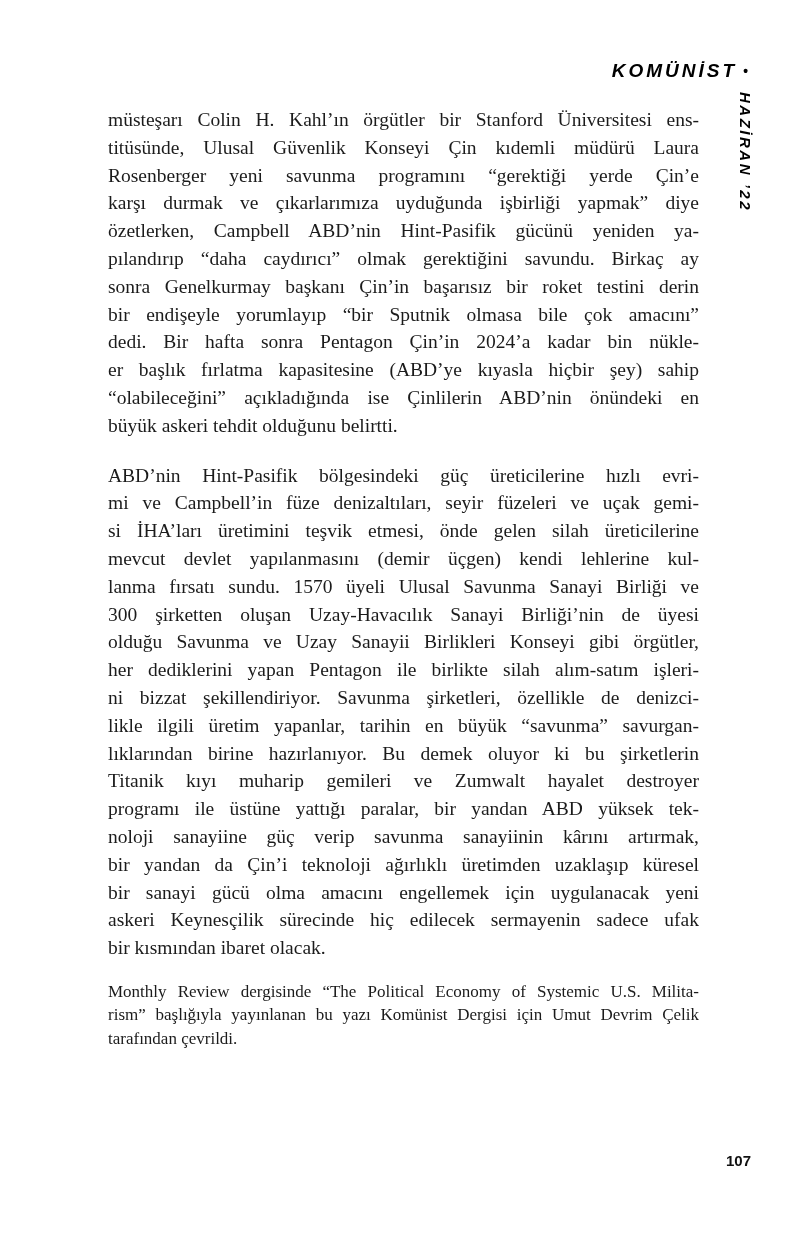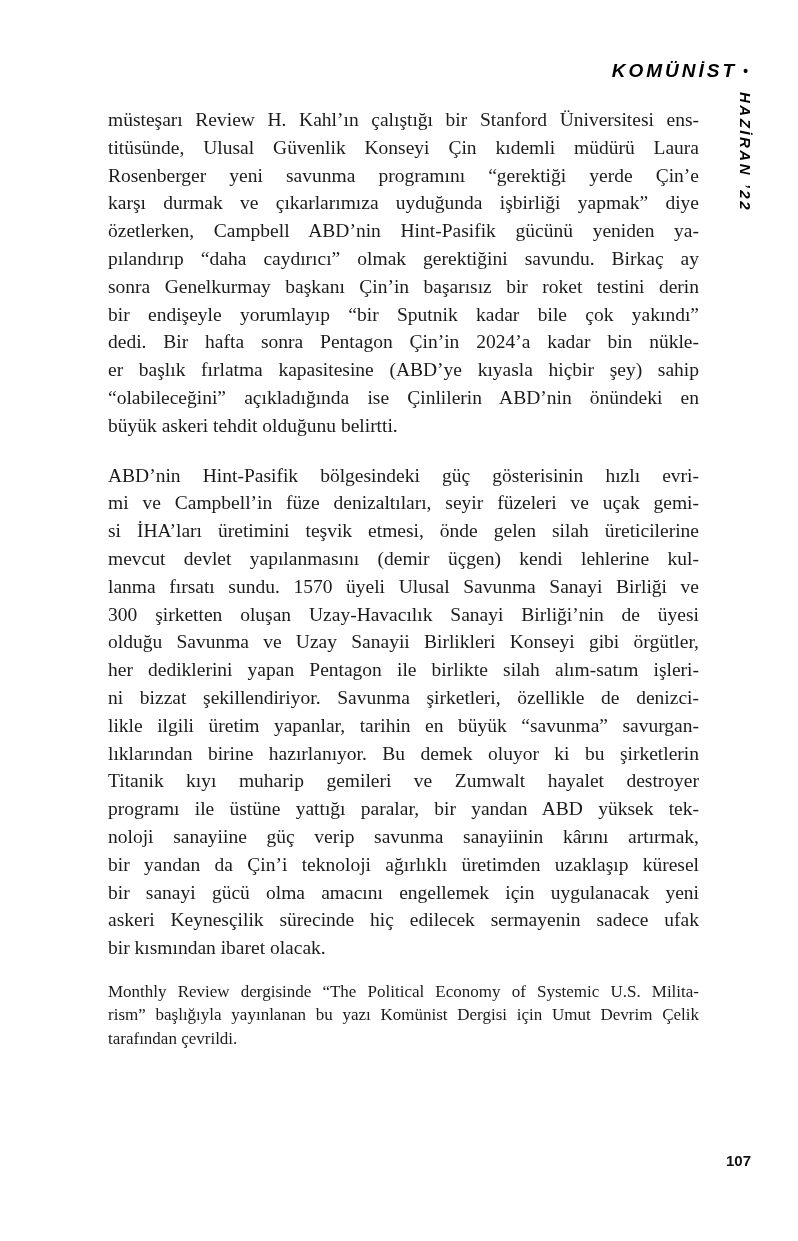--- a/index.html
+++ b/index.html
@@ -86,35 +86,35 @@
 
   <div class="header">
     <span>KOMÜNİST</span>
     <span class="bullet">•</span>
   </div>
 
   <div class="issue-vertical">HAZİRAN ’22</div>
 
   <div class="article-body">
     <div class="para">
-        <div class="line">müsteşarı Review H. Kahl’ın çalıştığı bir Stanford Üniversitesi ens-</div>
+        <div class="line">müsteşarı Colin H. Kahl’ın örgütler bir Stanford Üniversitesi ens-</div>
         <div class="line">titüsünde, Ulusal Güvenlik Konseyi Çin kıdemli müdürü Laura</div>
         <div class="line">Rosenberger yeni savunma programını “gerektiği yerde Çin’e</div>
         <div class="line">karşı durmak ve çıkarlarımıza uyduğunda işbirliği yapmak” diye</div>
         <div class="line">özetlerken, Campbell ABD’nin Hint-Pasifik gücünü yeniden ya-</div>
         <div class="line">pılandırıp “daha caydırıcı” olmak gerektiğini savundu. Birkaç ay</div>
         <div class="line">sonra Genelkurmay başkanı Çin’in başarısız bir roket testini derin</div>
-        <div class="line">bir endişeyle yorumlayıp “bir Sputnik kadar bile çok yakındı”</div>
+        <div class="line">bir endişeyle yorumlayıp “bir Sputnik olmasa bile çok amacını”</div>
         <div class="line">dedi. Bir hafta sonra Pentagon Çin’in 2024’a kadar bin nükle-</div>
         <div class="line">er başlık fırlatma kapasitesine (ABD’ye kıyasla hiçbir şey) sahip</div>
         <div class="line">“olabileceğini” açıkladığında ise Çinlilerin ABD’nin önündeki en</div>
         <div class="line last">büyük askeri tehdit olduğunu belirtti.</div>
       </div>
     <div class="para">
-        <div class="line">ABD’nin Hint-Pasifik bölgesindeki güç gösterisinin hızlı evri-</div>
+        <div class="line">ABD’nin Hint-Pasifik bölgesindeki güç üreticilerine hızlı evri-</div>
         <div class="line">mi ve Campbell’in füze denizaltıları, seyir füzeleri ve uçak gemi-</div>
         <div class="line">si İHA’ları üretimini teşvik etmesi, önde gelen silah üreticilerine</div>
         <div class="line">mevcut devlet yapılanmasını (demir üçgen) kendi lehlerine kul-</div>
         <div class="line">lanma fırsatı sundu. 1570 üyeli Ulusal Savunma Sanayi Birliği ve</div>
         <div class="line">300 şirketten oluşan Uzay-Havacılık Sanayi Birliği’nin de üyesi</div>
         <div class="line">olduğu Savunma ve Uzay Sanayii Birlikleri Konseyi gibi örgütler,</div>
         <div class="line">her dediklerini yapan Pentagon ile birlikte silah alım-satım işleri-</div>
         <div class="line">ni bizzat şekillendiriyor. Savunma şirketleri, özellikle de denizci-</div>
         <div class="line">likle ilgili üretim yapanlar, tarihin en büyük “savunma” savurgan-</div>
         <div class="line">lıklarından birine hazırlanıyor. Bu demek oluyor ki bu şirketlerin</div>

